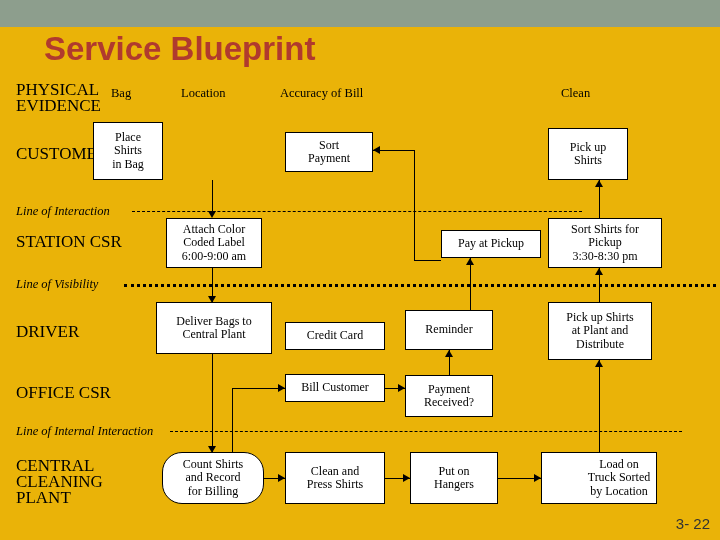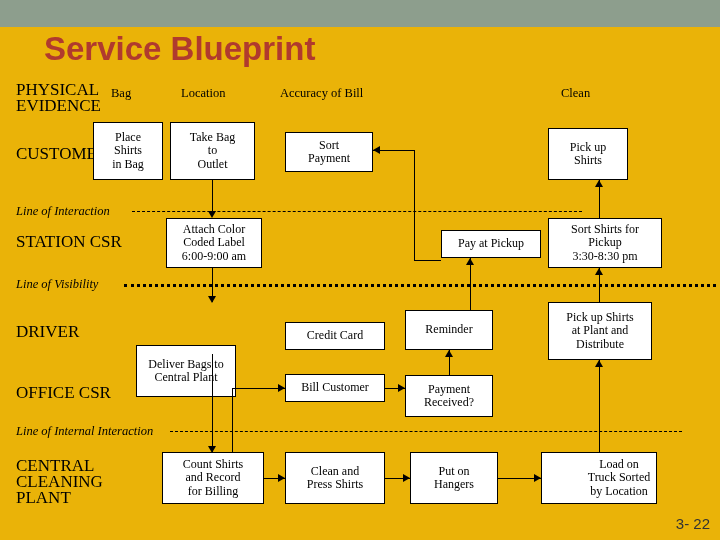--- a/index.html
+++ b/index.html
@@ -176,49 +176,46 @@
 
     <div class="line-label" style="left:16px; top:207px;">Line of Visibility</div>
     <div class="sep dotted-thick" style="left:124px; top:214px; width:592px;"></div>
 
     <div class="line-label" style="left:16px; top:354px;">Line of Internal Interaction</div>
     <div class="sep dashed" style="left:170px; top:361px; width:512px;"></div>
 
     <div class="node" style="left:93px; top:52px; width:70px; height:58px;">Place
 Shirts
 in Bag</div>
-    <div class="node" style="left:170px; top:52px; width:85px; height:58px;">Take Bag
-to
-Outlet</div>
     <div class="node" style="left:285px; top:62px; width:88px; height:40px;">Sort
 Payment</div>
     <div class="node" style="left:548px; top:58px; width:80px; height:52px;">Pick up
 Shirts</div>
 
     <div class="node" style="left:166px; top:148px; width:96px; height:50px;">Attach Color
 Coded Label
 6:00-9:00 am</div>
     <div class="node" style="left:441px; top:160px; width:100px; height:28px;">Pay at Pickup</div>
     <div class="node" style="left:548px; top:148px; width:114px; height:50px;">Sort Shirts for
 Pickup
 3:30-8:30 pm</div>
 
-    <div class="node" style="left:136px; top:232px; width:100px; height:52px;margin-top:43px;">Deliver Bags to
+    <div class="node" style="left:156px; top:232px; width:116px; height:52px;">Deliver Bags to
 Central Plant</div>
     <div class="node" style="left:285px; top:252px; width:100px; height:28px;">Credit Card</div>
     <div class="node" style="left:405px; top:240px; width:88px; height:40px;">Reminder</div>
     <div class="node" style="left:548px; top:232px; width:104px; height:58px;">Pick up Shirts
 at Plant and
 Distribute</div>
 
     <div class="node" style="left:285px; top:304px; width:100px; height:28px;">Bill Customer</div>
     <div class="node" style="left:405px; top:305px; width:88px; height:42px;">Payment
 Received?</div>
 
-    <div class="node" style="left:162px; top:382px; width:102px; height:52px;">Count Shirts
+    <div class="node" style="left:162px; top:382px; width:102px; height:52px;border-radius:20px;">Count Shirts
 and Record
 for Billing</div>
     <div class="node" style="left:285px; top:382px; width:100px; height:52px;">Clean and
 Press Shirts</div>
     <div class="node" style="left:410px; top:382px; width:88px; height:52px;text-align:center;">Put on
 Hangers</div>
     <div class="node" style="left:541px; top:382px; width:116px; height:52px;padding-left:42px;">Load on
 Truck Sorted
 by Location</div>
 

